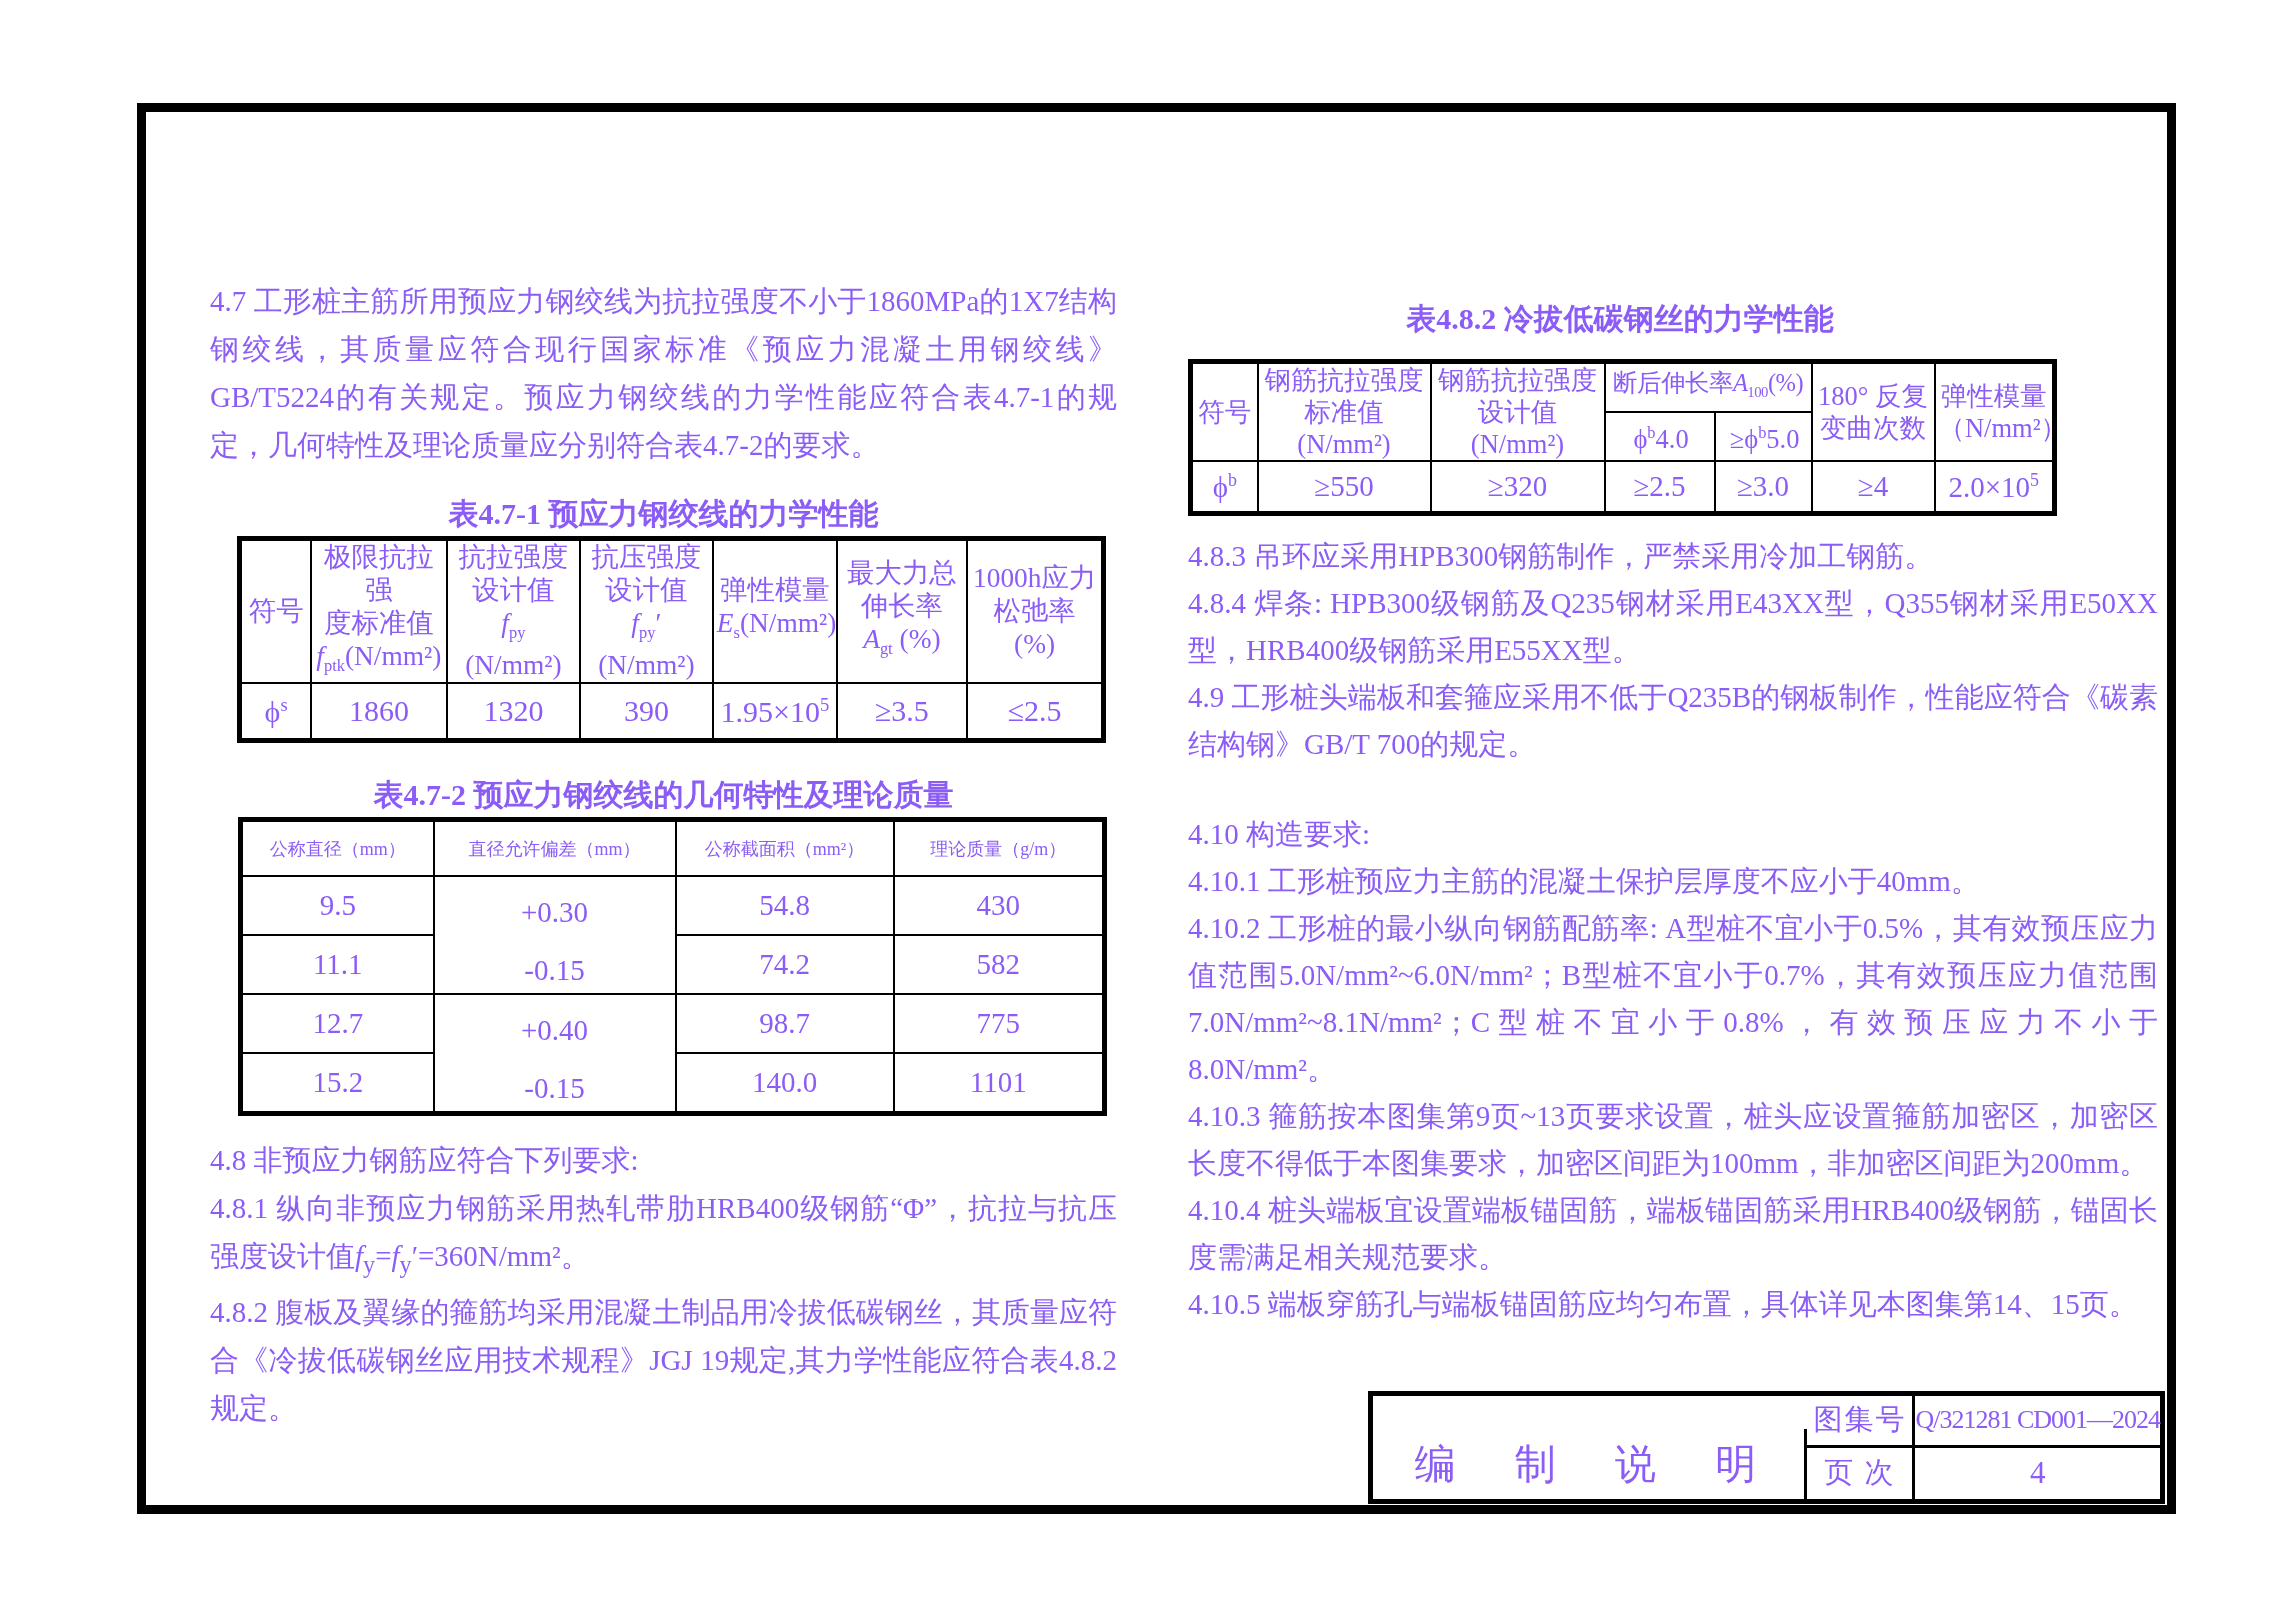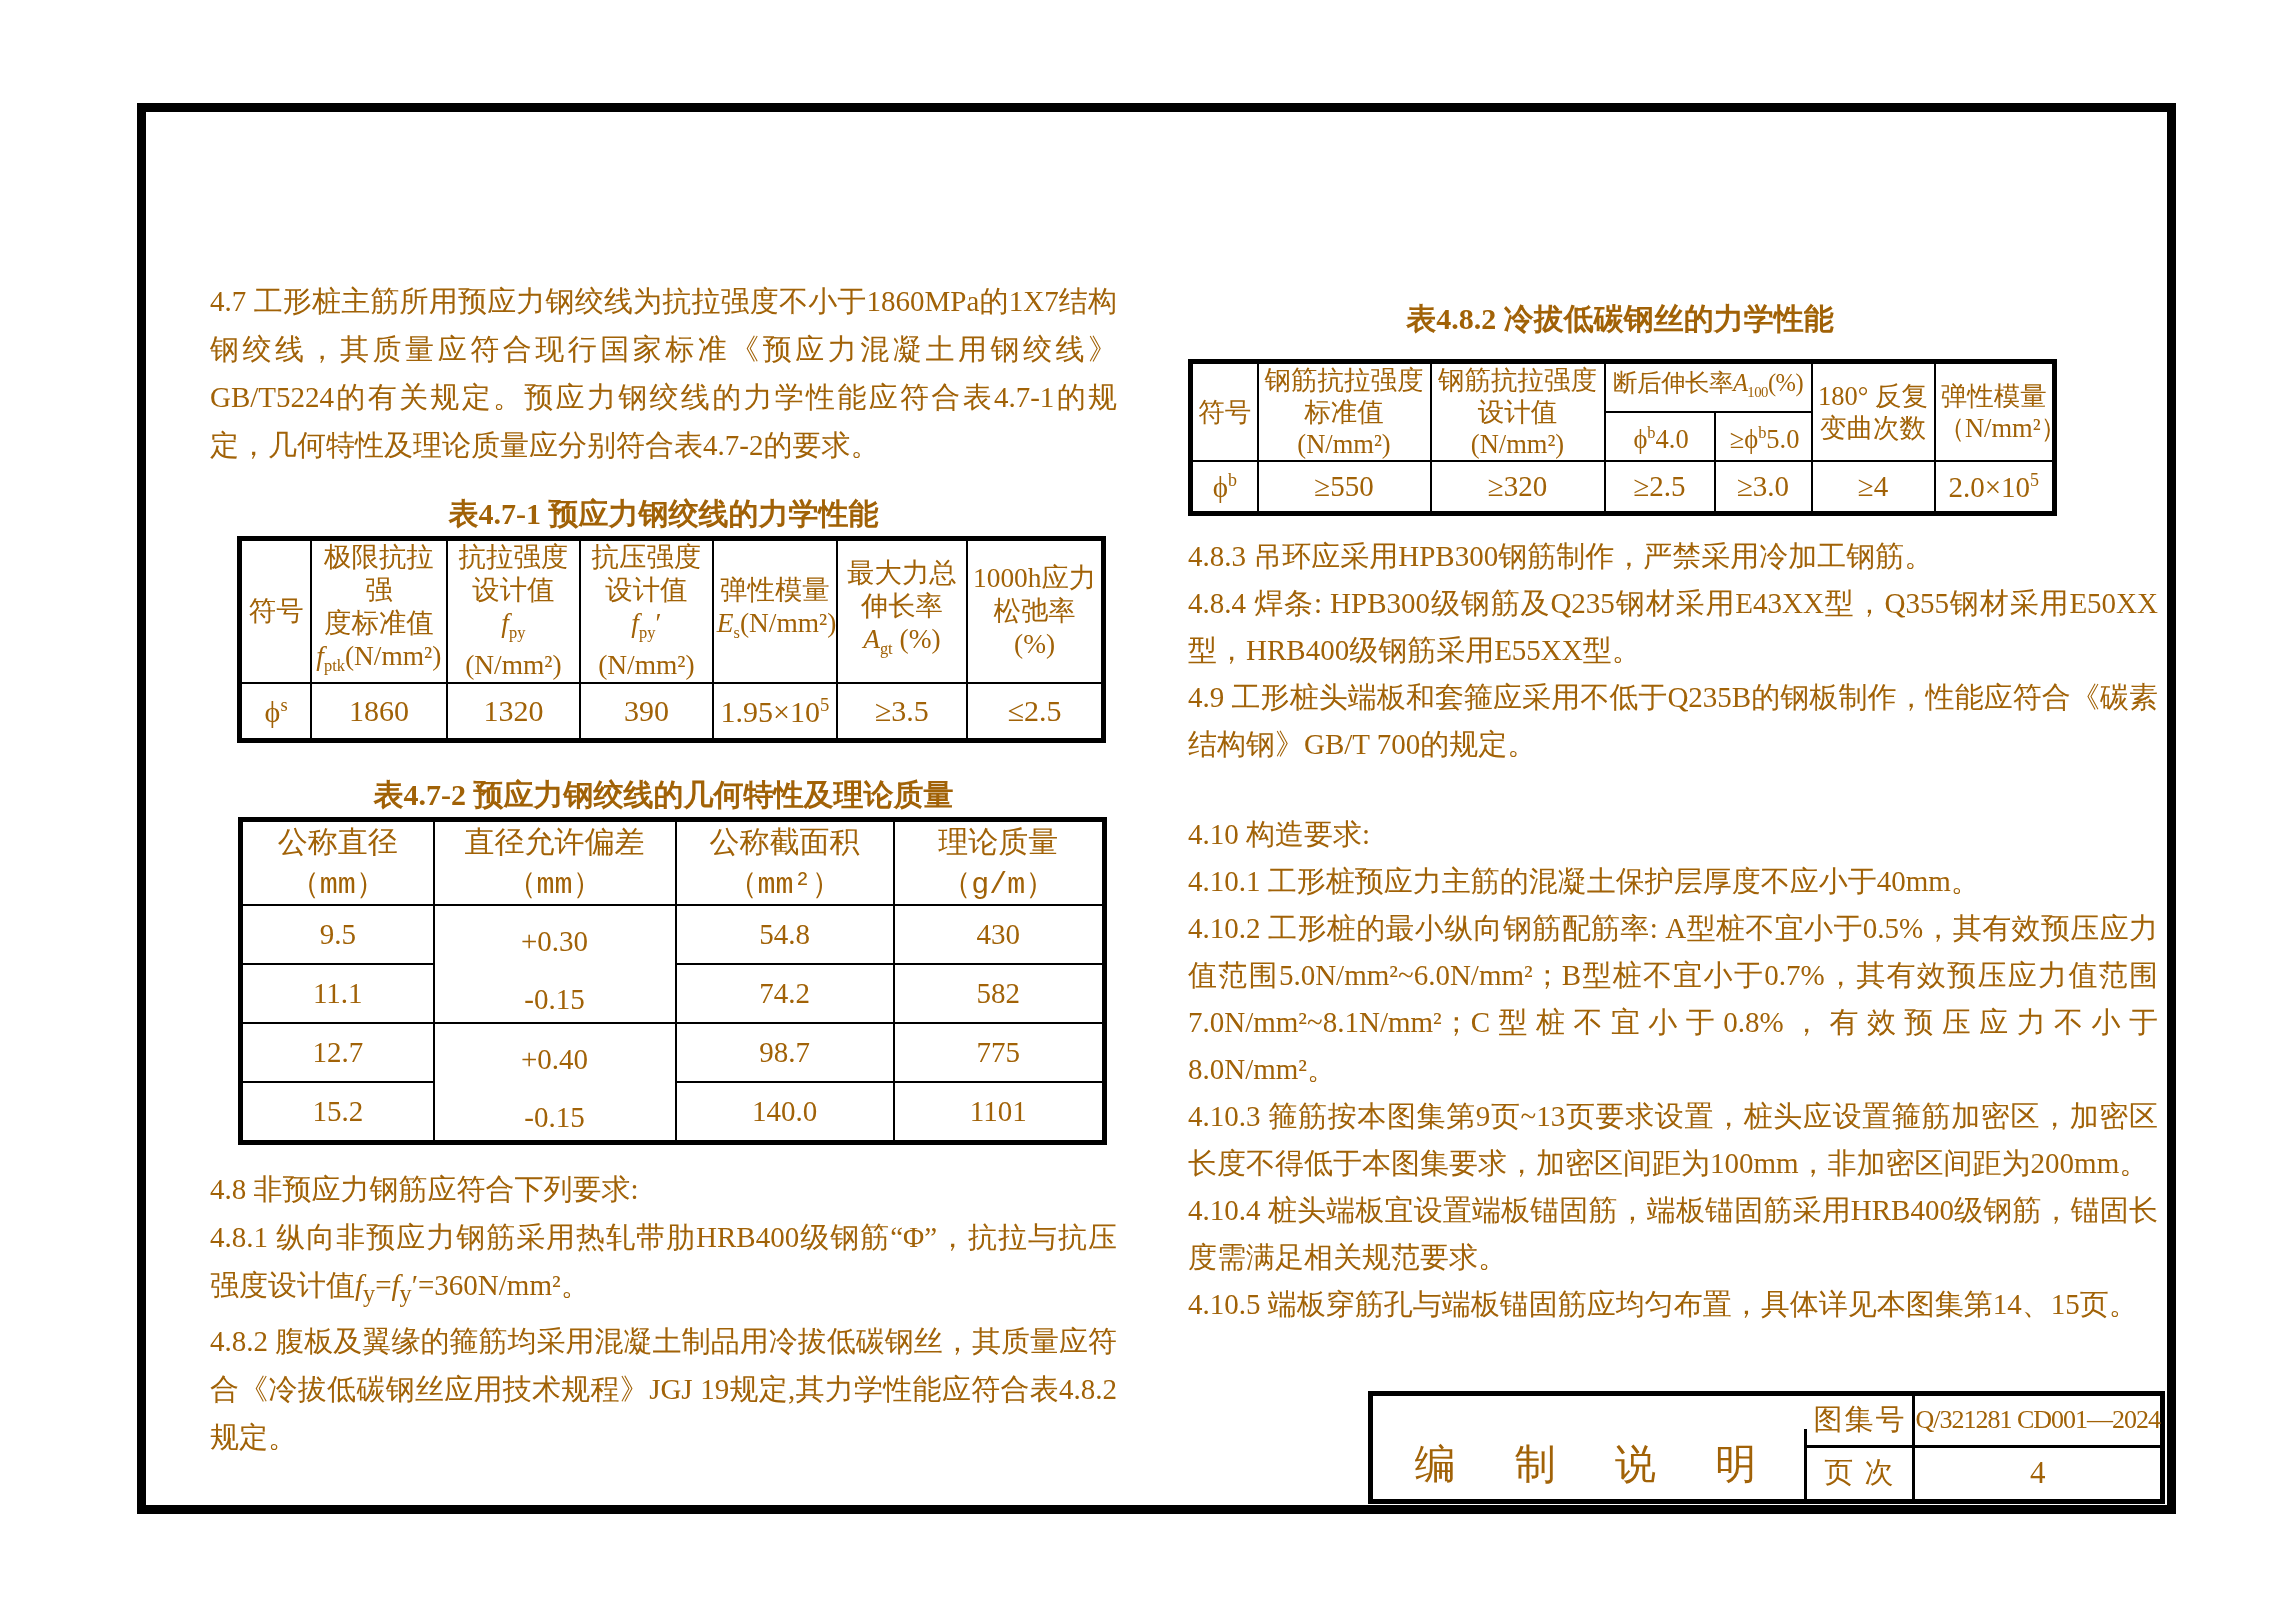--- a/index.html
+++ b/index.html
@@ -1,18 +1,18 @@
 <!DOCTYPE html>
 <html><head>
 <meta charset="utf-8">
 <style>
   html,body { margin:0; padding:0; background:#ffffff; }
   .page {
     position:relative; width:2293px; height:1621px; background:#ffffff;
-    font-family:"Liberation Serif","DejaVu Serif",serif; color:#a16207;
+    font-family:"Liberation Serif","DejaVu Serif",serif; color:#8b5cf6;
     overflow:hidden;
   }
   .frame {
     position:absolute; left:137px; top:103px; width:2039px; height:1411px;
     border:9.8px solid #000; box-sizing:border-box;
   }
   
   .col { position:absolute; }
   .col-left  { left:64px;  top:165px; width:907px; }
   .col-right { left:1042px; top:184px; width:970px; }
@@ -31,21 +31,21 @@
   .tbl th, .tbl td {
     border:2.9px solid #000; text-align:center; vertical-align:middle;
     padding:0 2.9px; font-weight:normal; overflow:hidden;
   }
   .tbl sub { font-size:0.60em; }
   .tbl sup { font-size:0.62em; }
   .t471 { width:865px; margin-left:27.4px; }
   .t471 th { height:137px; font-size:27.4px; line-height:33px; }
   .t471 td { height:54px; font-size:30px; }
   .t472 { width:864px; margin-left:28px; }
-  .t472 th { height:53px; font-size:30px;font-family:Liberation Mono, monospace; }
+  .t472 th { height:53px; font-size:18px; }
   .t472 td { height:46px; font-size:29px; }
   .t472 td.dev { padding:0; }
   .t472 td.dev div { height:46px; line-height:46px;margin-top:12px; }
   .t482 { width:864px; }
   .t482 th { font-size:26.5px; line-height:32px; }
   .t482 tr.h1 th { height:46px; }
   .t482 tr.h2 th { height:47px;padding-left:6px; }
   .t482 td { height:49px; font-size:29px; }
   .t482 th.sm { font-size:24.5px; letter-spacing:-0.5px; }
   

